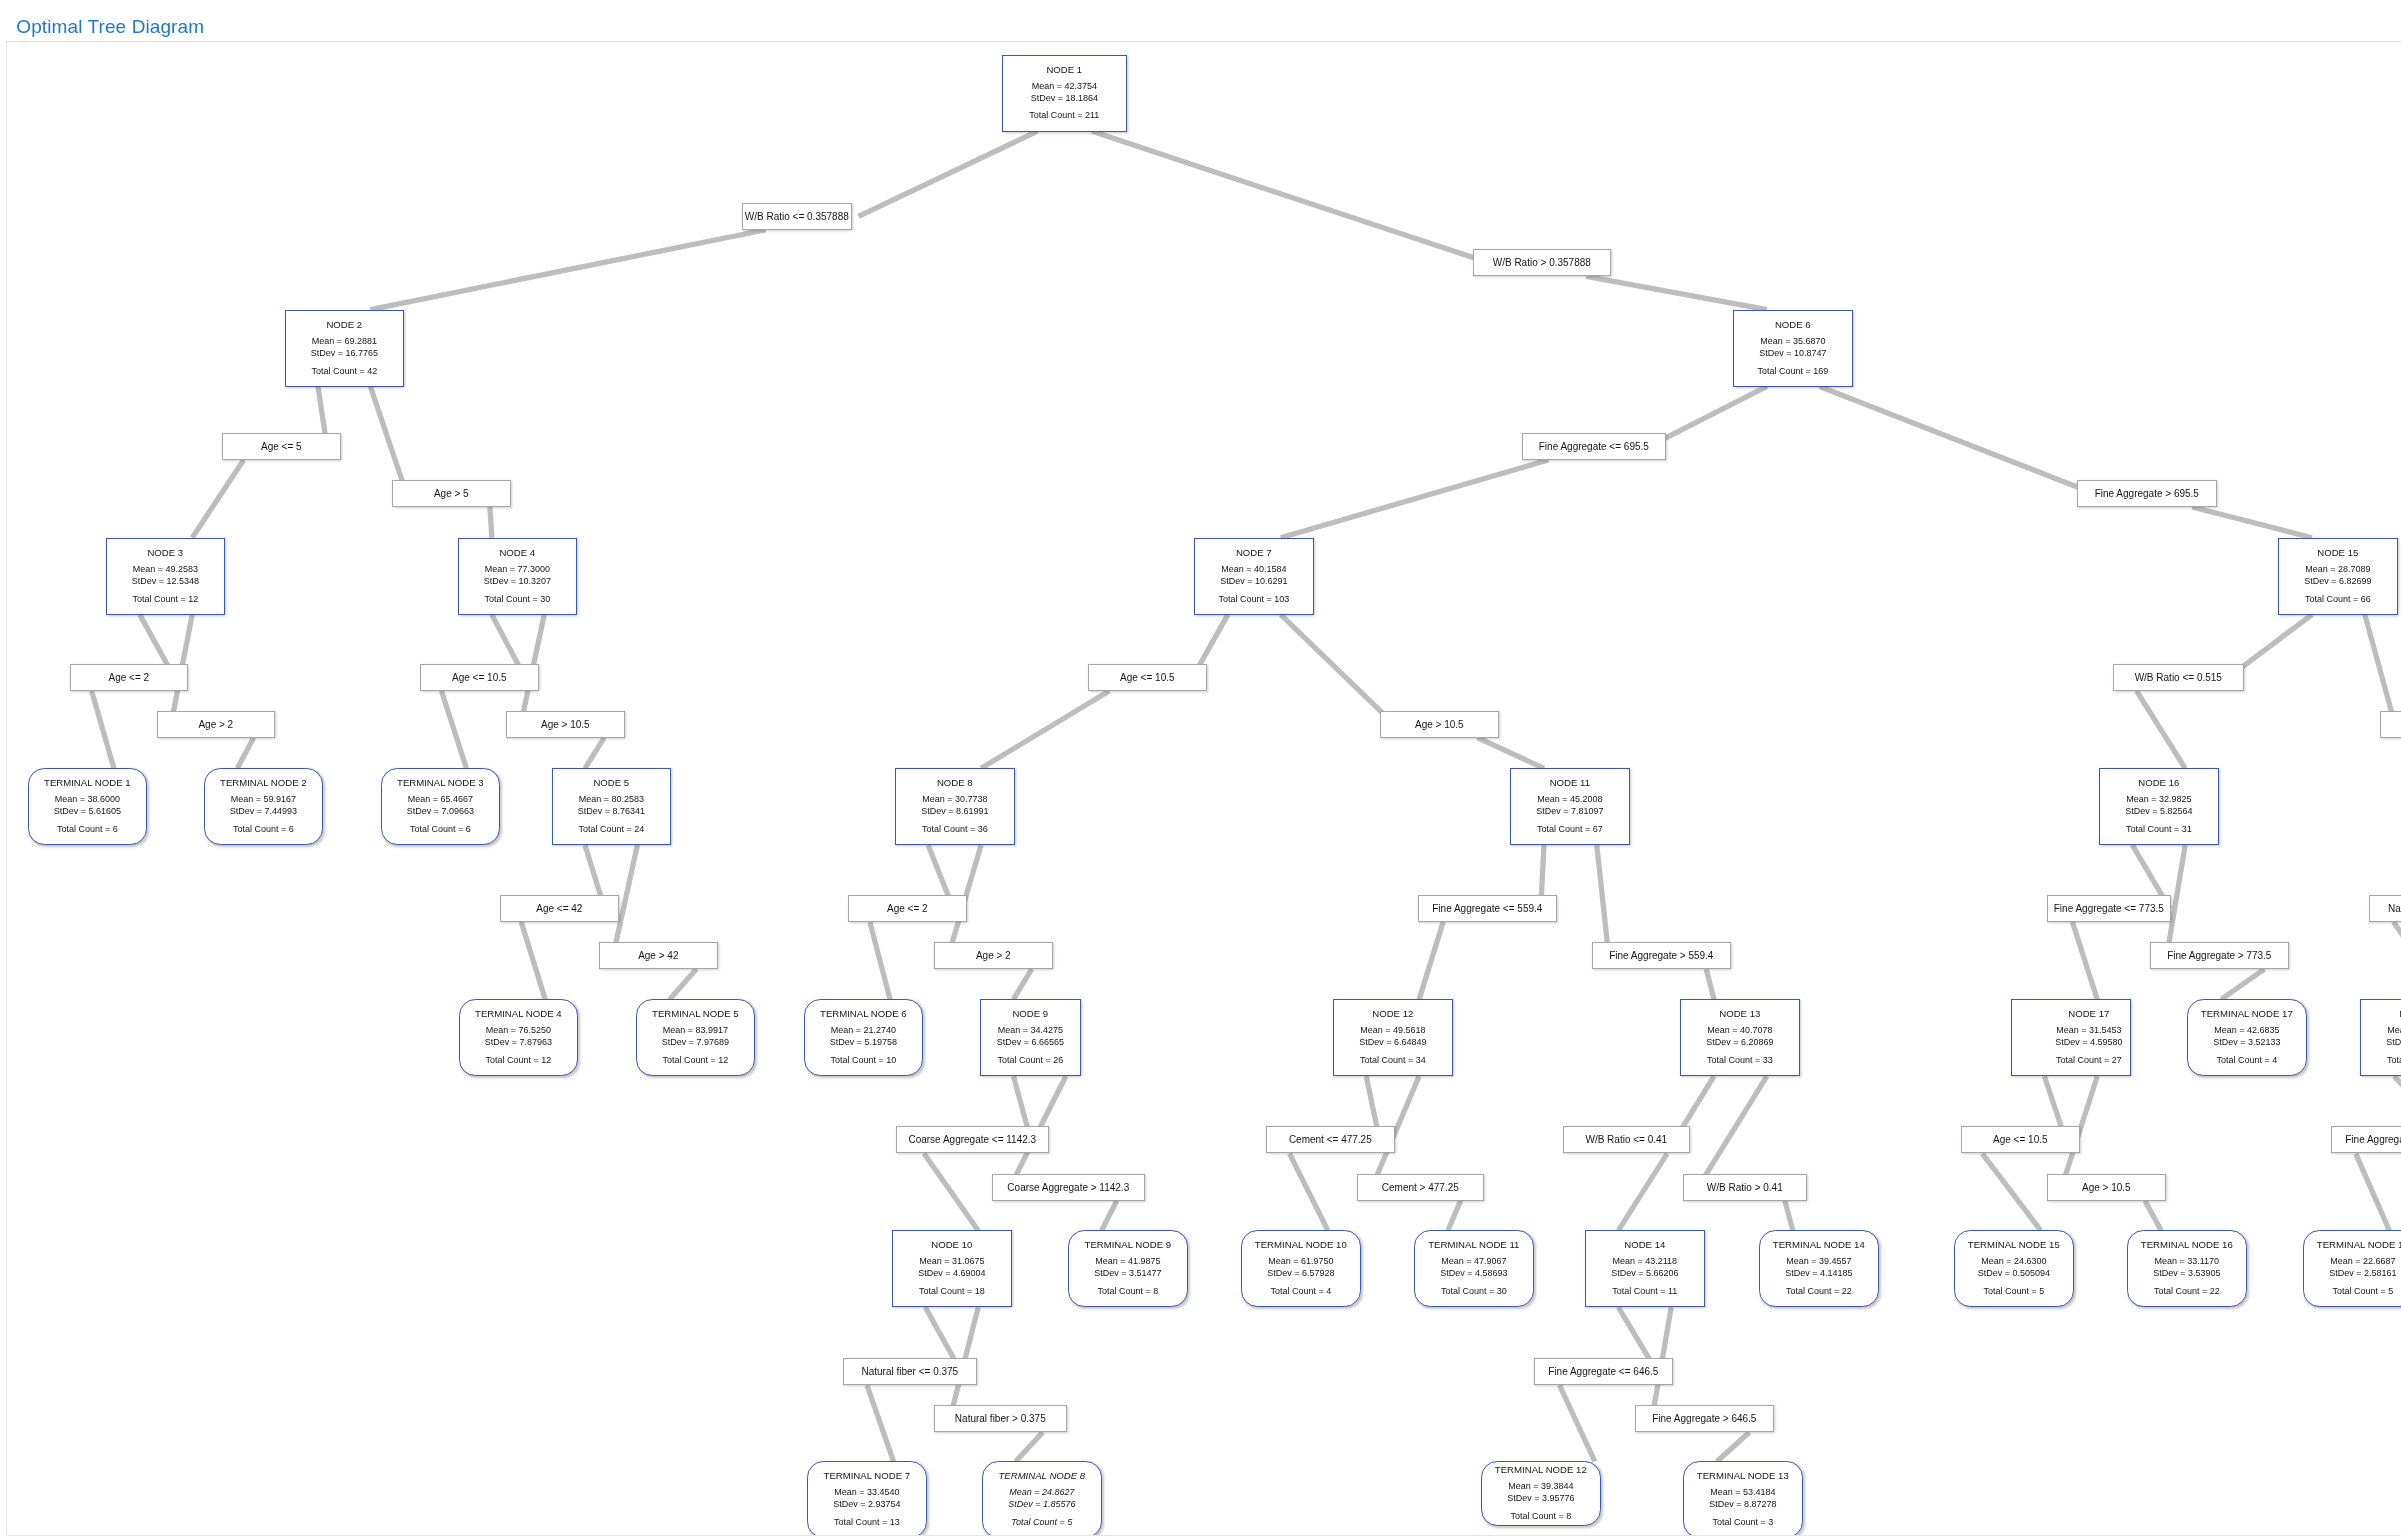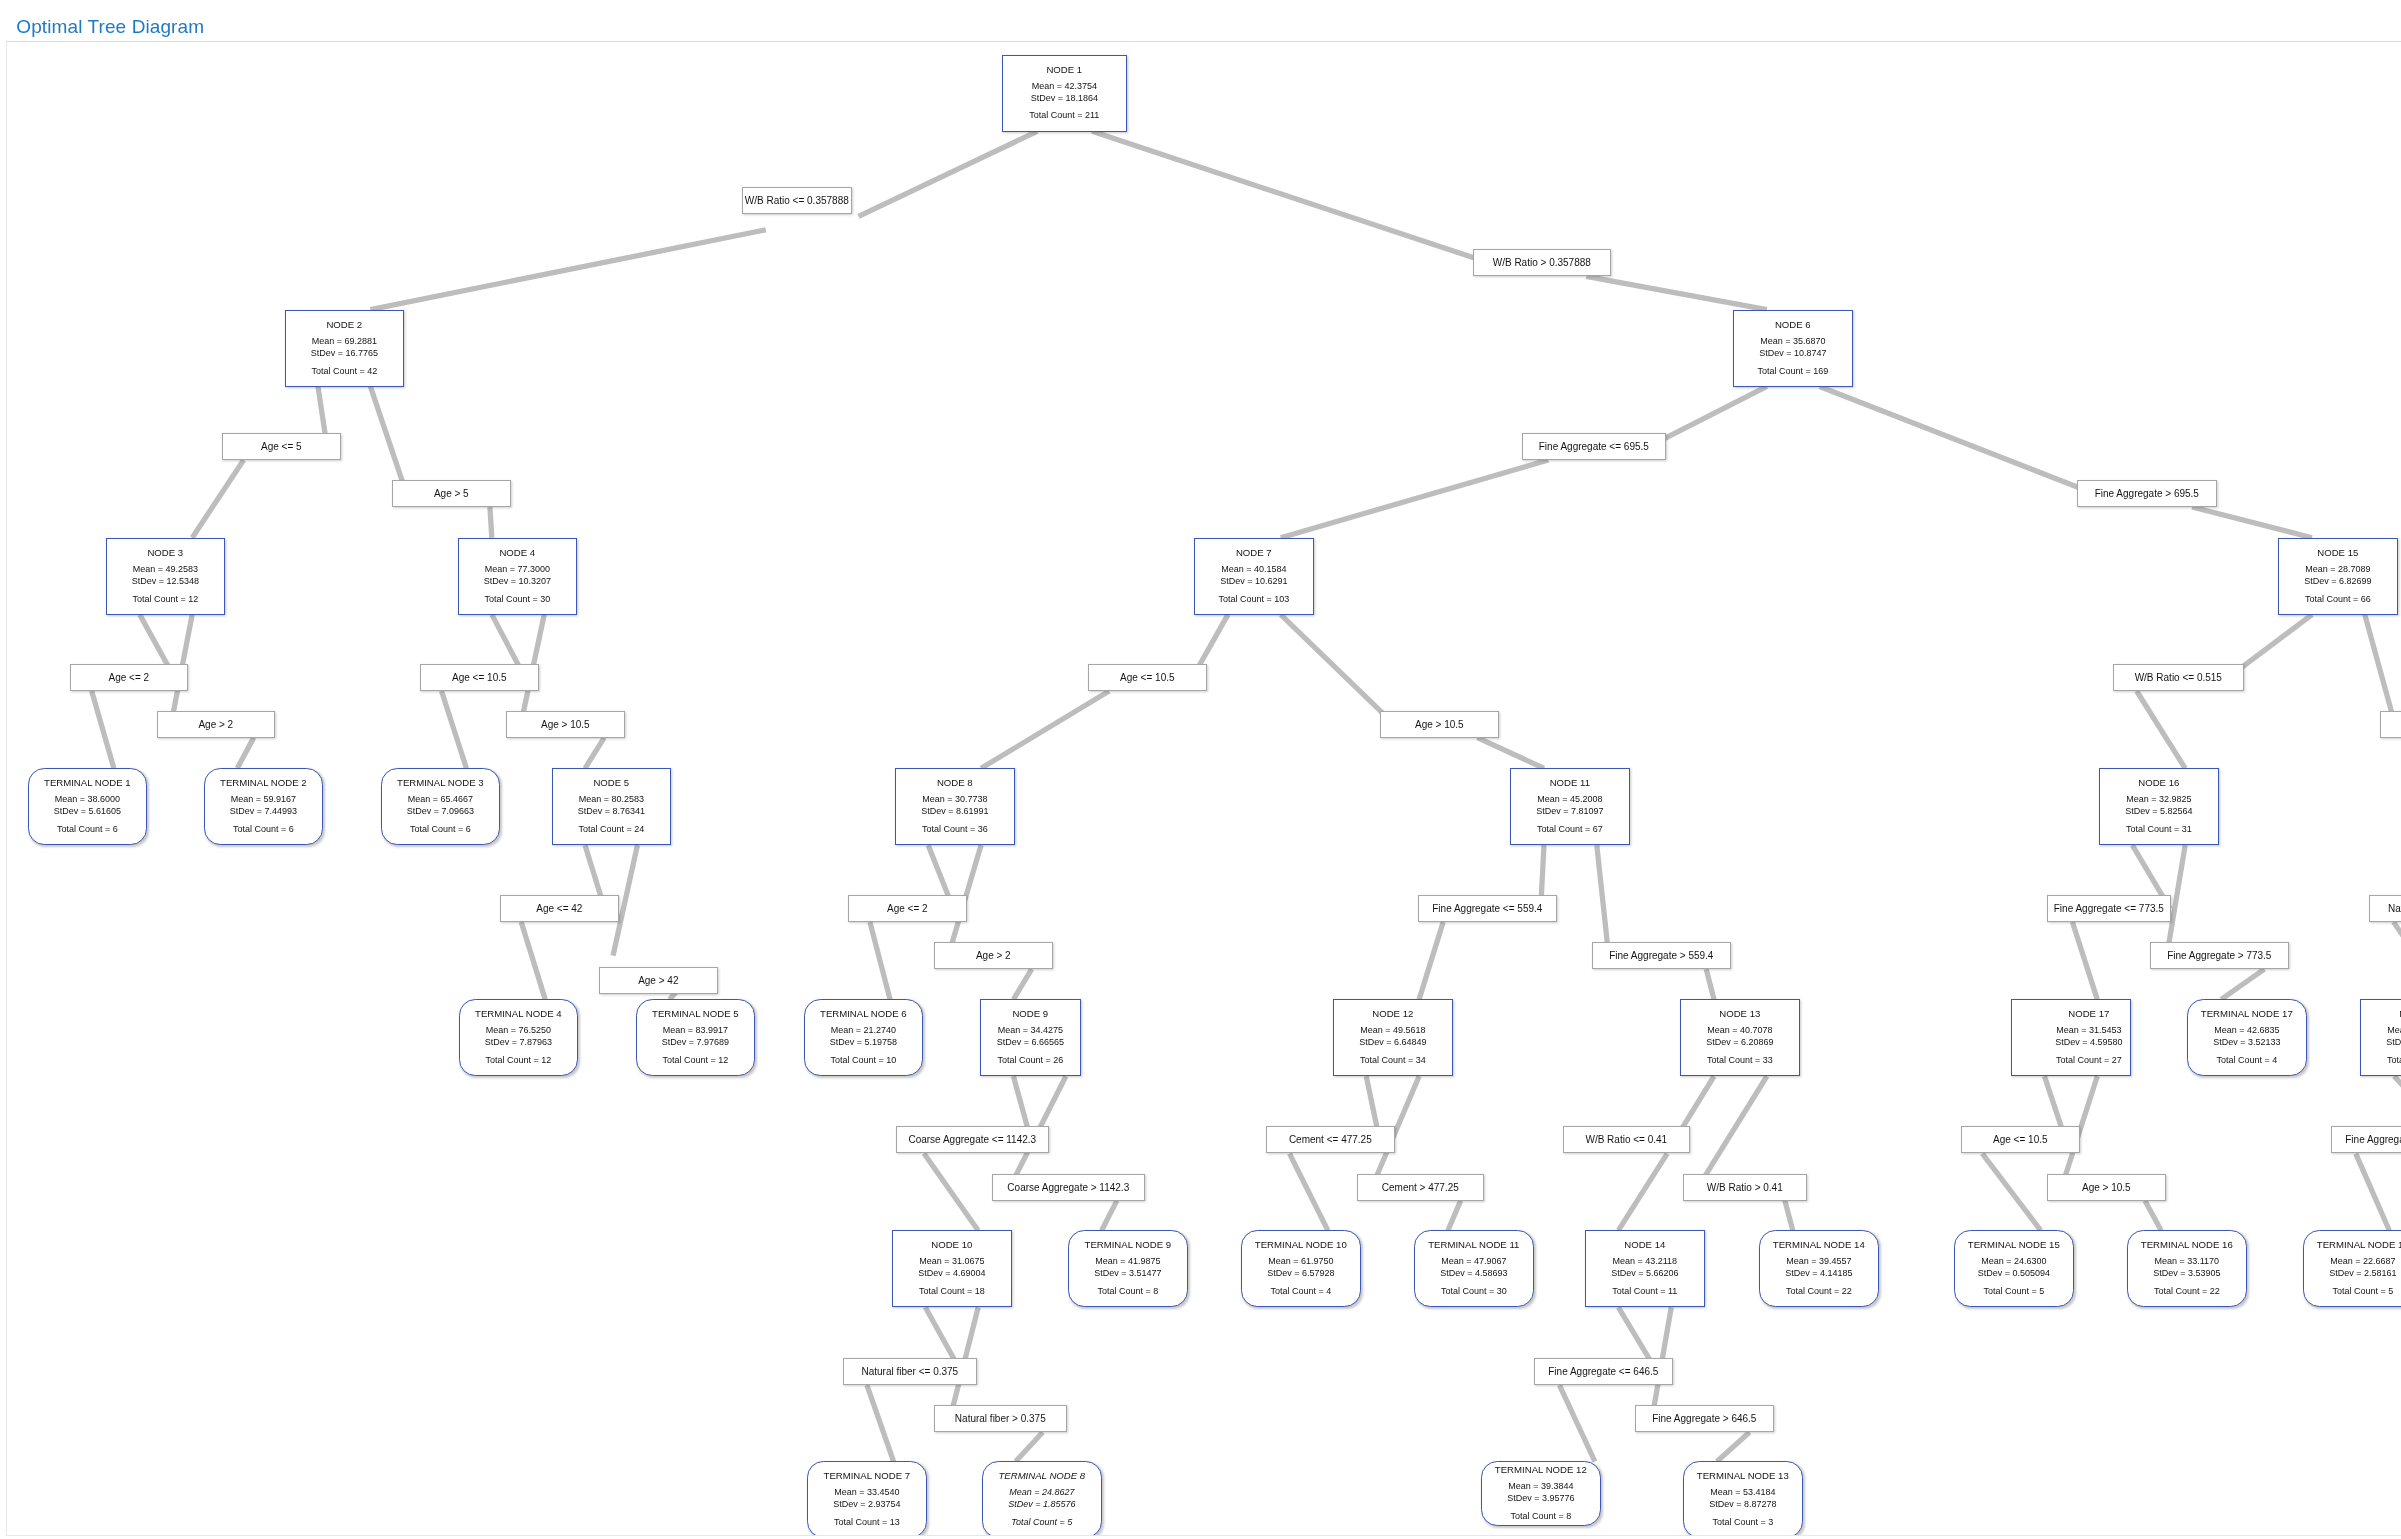--- a/index.html
+++ b/index.html
@@ -359,36 +359,36 @@
           <div class="ngap"></div>
           <div class="nstat">Total Count = 8</div>
         </div>
         <div class="node terminal" style="left: 1676px; top: 1419px; width: 120px; height: 77px;">
           <div class="nname">TERMINAL NODE 13</div>
           <div class="nstat">Mean = 53.4184</div>
           <div class="nstat">StDev = 8.87278</div>
           <div class="ngap"></div>
           <div class="nstat">Total Count = 3</div>
         </div>
-        <div class="split" style="left: 735px; top: 145px; width: 110px; height: 27px; text-align: right;">W/B Ratio &lt;= 0.357888</div>
+        <div class="split" style="left: 735px; top: 161px; width: 110px; height: 27px; text-align: right;">W/B Ratio &lt;= 0.357888</div>
         <div class="split" style="left: 1466px; top: 207px; width: 138px; height: 27px;">W/B Ratio &gt; 0.357888</div>
         <div class="split" style="left: 215px; top: 391px; width: 119px; height: 27px;">Age &lt;= 5</div>
         <div class="split" style="left: 385px; top: 438px; width: 119px; height: 27px;">Age &gt; 5</div>
         <div class="split" style="left: 1515px; top: 391px; width: 144px; height: 27px;">Fine Aggregate &lt;= 695.5</div>
         <div class="split" style="left: 2070px; top: 438px; width: 140px; height: 27px;">Fine Aggregate &gt; 695.5</div>
         <div class="split" style="left: 63px; top: 622px; width: 118px; height: 27px;">Age &lt;= 2</div>
         <div class="split" style="left: 150px; top: 669px; width: 118px; height: 27px;">Age &gt; 2</div>
         <div class="split" style="left: 413px; top: 622px; width: 119px; height: 27px;">Age &lt;= 10.5</div>
         <div class="split" style="left: 499px; top: 669px; width: 119px; height: 27px;">Age &gt; 10.5</div>
         <div class="split" style="left: 1081px; top: 622px; width: 119px; height: 27px;">Age &lt;= 10.5</div>
         <div class="split" style="left: 1373px; top: 669px; width: 119px; height: 27px;">Age &gt; 10.5</div>
         <div class="split" style="left: 2106px; top: 622px; width: 131px; height: 27px;">W/B Ratio &lt;= 0.515</div>
         <div class="split" style="left: 2373px; top: 669px; width: 127px; height: 27px;">W/B Ratio &gt; 0.515</div>
         <div class="split" style="left: 493px; top: 853px; width: 119px; height: 27px;">Age &lt;= 42</div>
-        <div class="split" style="left: 592px; top: 900px; width: 119px; height: 27px; margin-top: 25px;">Age &gt; 42</div>
+        <div class="split" style="left: 592px; top: 900px; width: 119px; height: 27px;">Age &gt; 42</div>
         <div class="split" style="left: 841px; top: 853px; width: 119px; height: 27px;">Age &lt;= 2</div>
         <div class="split" style="left: 927px; top: 900px; width: 119px; height: 27px;">Age &gt; 2</div>
         <div class="split" style="left: 1411px; top: 853px; width: 139px; height: 27px;">Fine Aggregate &lt;= 559.4</div>
         <div class="split" style="left: 1585px; top: 900px; width: 139px; height: 27px;">Fine Aggregate &gt; 559.4</div>
         <div class="split" style="left: 2040px; top: 853px; width: 124px; height: 27px;">Fine Aggregate &lt;= 773.5</div>
         <div class="split" style="left: 2143px; top: 900px; width: 139px; height: 27px;">Fine Aggregate &gt; 773.5</div>
         <div class="split" style="left: 2362px; top: 853px; width: 135px; height: 27px;">Natural  fiber &lt;= 0.875</div>
         <div class="split" style="left: 889px; top: 1084px; width: 153px; height: 27px;">Coarse Aggregate &lt;= 1142.3</div>
         <div class="split" style="left: 985px; top: 1132px; width: 153px; height: 27px;">Coarse Aggregate &gt; 1142.3</div>
         <div class="split" style="left: 1259px; top: 1084px; width: 129px; height: 27px;">Cement &lt;= 477.25</div>

